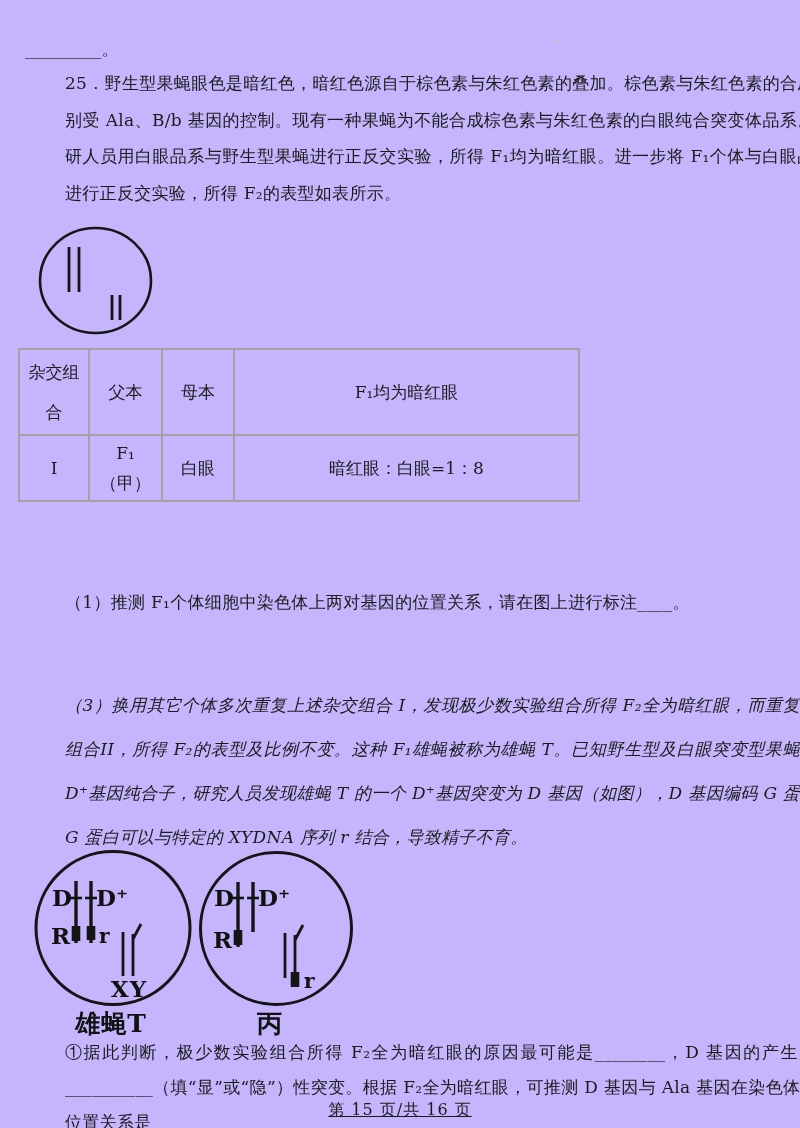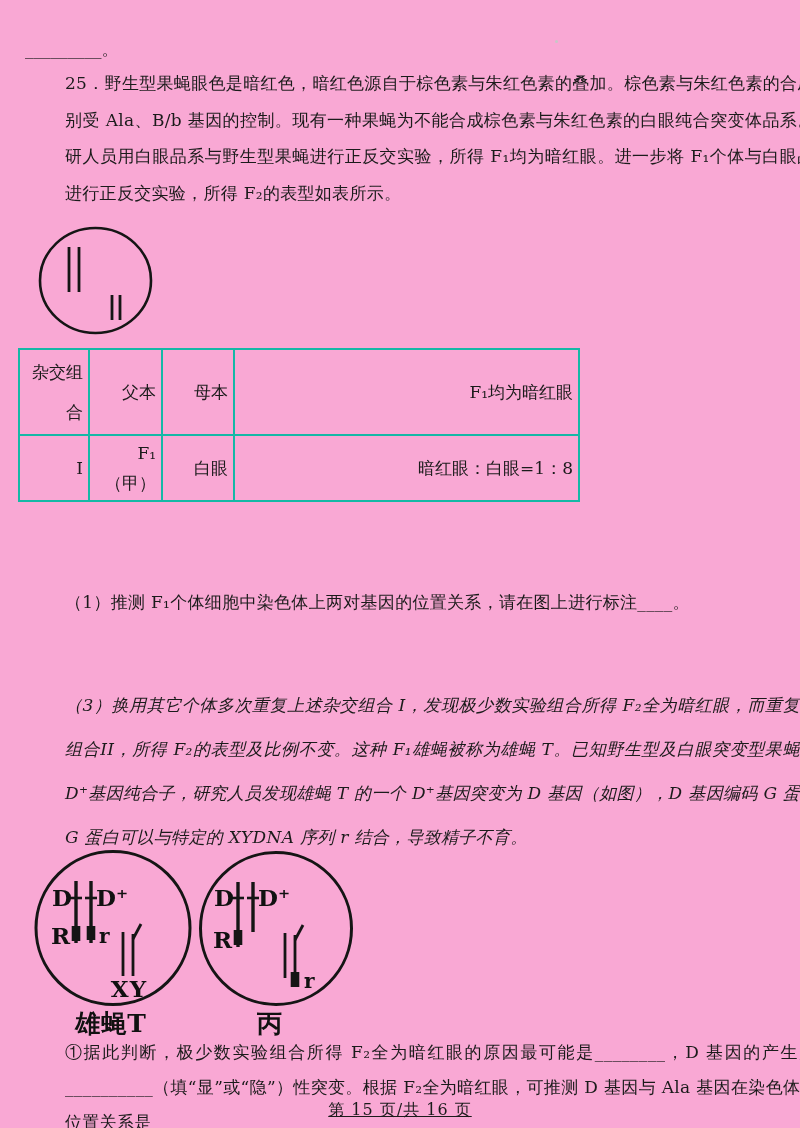--- a/index.html
+++ b/index.html
@@ -1,19 +1,19 @@
 <!DOCTYPE html>
 <html><head>
 <meta charset="utf-8">
 <style>
   html,body{margin:0;padding:0;background:#e8e8e8;}
   #page{
     position:relative;
     width:800px;height:1128px;
-    background:#f9a8d4;
+    background:#c4b5fd;
     font-family:"DejaVu Serif","Liberation Serif",serif;
     color:#1b1b1b;
     overflow:hidden;
   }
   .para{
     position:absolute;
     font-size:17px;
     line-height:36px;
     text-align:justify;
     letter-spacing:0.3px;
@@ -30,22 +30,22 @@
     position:absolute;left:0;top:1100px;width:800px;
     text-align:center;font-size:16px;letter-spacing:1px;text-decoration:underline;
   }
   
   #cross-table{
     position:absolute;left:18px;top:348px;
     border-collapse:collapse;table-layout:fixed;
     font-size:17px;
   }
   #cross-table td{
-    border:2px solid #14b8a6;
-    text-align:right;vertical-align:middle;
+    border:2px solid #a3a3a3;
+    text-align:center;vertical-align:middle;
     padding:2px 5px;
     line-height:30px;
   }
   #cross-table td.hdr1{line-height:40px;}
   tr.row-hdr td{height:80px;}
   tr.row-1 td{height:46px;}
   tr.row-2 td{height:77px;}
   
   svg{position:absolute;overflow:visible;}
   .chrom{stroke:#151515;fill:none;}

